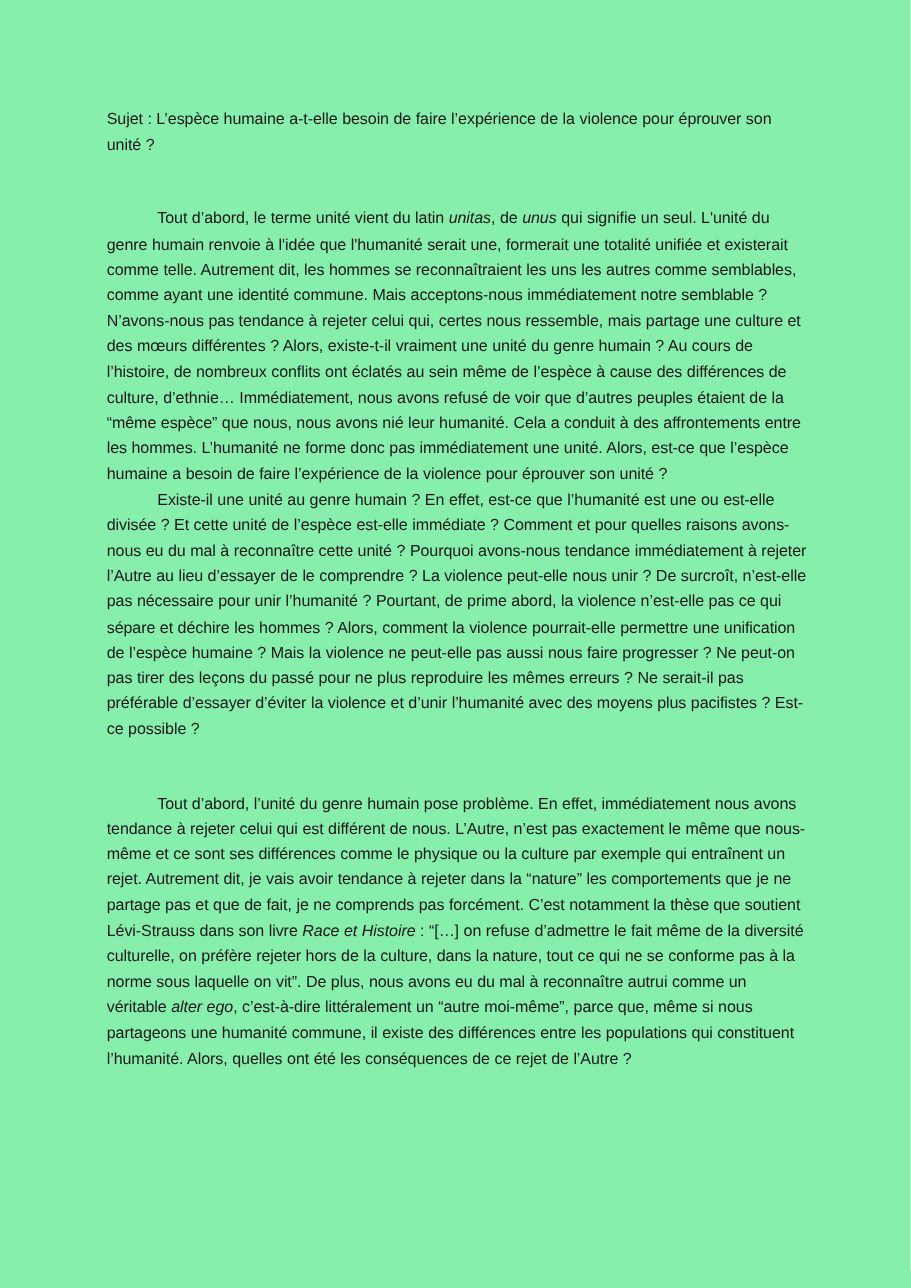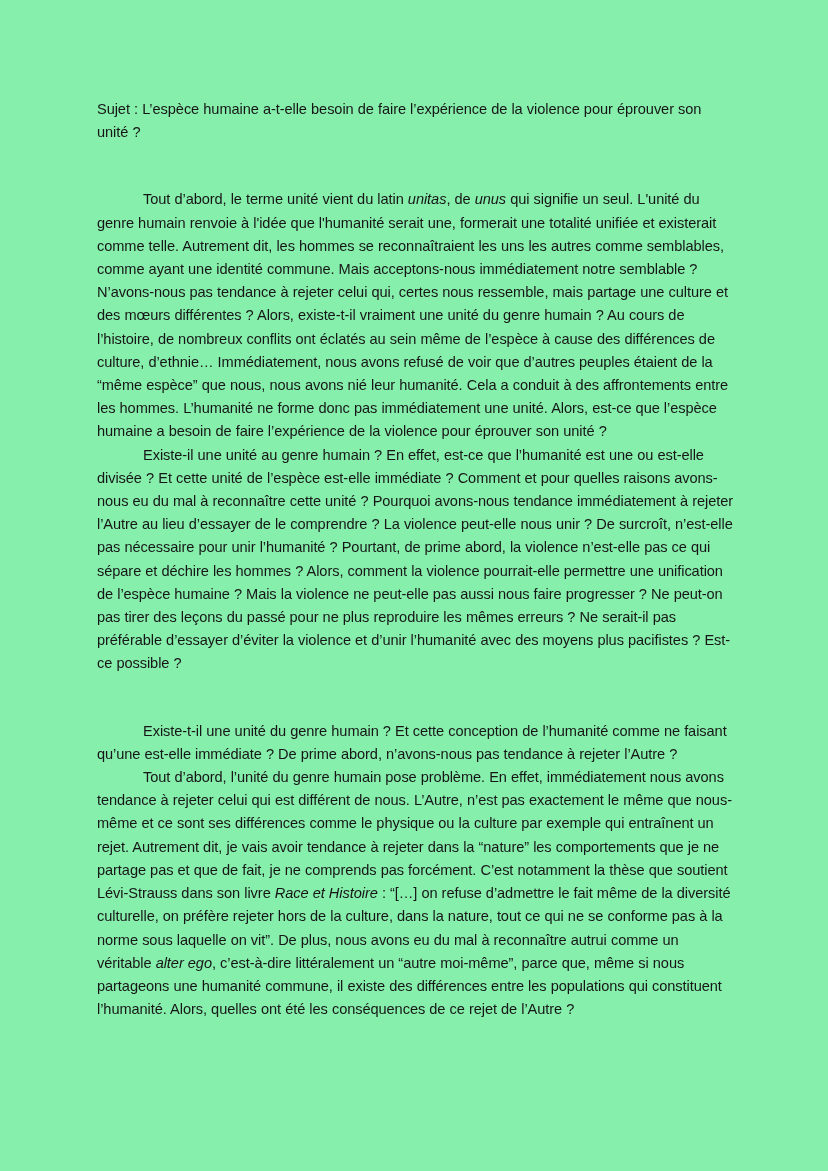--- a/index.html
+++ b/index.html
@@ -59,18 +59,17 @@
     <p class="subject">Sujet : L’espèce humaine a-t-elle besoin de faire l’expérience de la violence pour éprouver son unité ?</p>
 
     <div class="gap-large"></div>
 
     <p class="indent">Tout d’abord, le terme unité vient du latin <em>unitas</em>, de <em>unus</em> qui signifie un seul. L'unité du genre humain renvoie à l'idée que l'humanité serait une, formerait une totalité unifiée et existerait comme telle. Autrement dit, les hommes se reconnaîtraient les uns les autres comme semblables, comme ayant une identité commune. Mais acceptons-nous immédiatement notre semblable ? N’avons-nous pas tendance à rejeter celui qui, certes nous ressemble, mais partage une culture et des mœurs différentes ? Alors, existe-t-il vraiment une unité du genre humain ? Au cours de l’histoire, de nombreux conflits ont éclatés au sein même de l’espèce à cause des différences de culture, d’ethnie… Immédiatement, nous avons refusé de voir que d’autres peuples étaient de la “même espèce” que nous, nous avons nié leur humanité. Cela a conduit à des affrontements entre les hommes.  L’humanité ne forme donc pas immédiatement une unité. Alors, est-ce que l’espèce humaine a besoin de faire l’expérience de la violence pour éprouver son unité ?</p>
 
     <p class="indent">Existe-il une unité au genre humain ? En effet, est-ce que l’humanité est une ou est-elle divisée ? Et cette unité de l’espèce est-elle immédiate ? Comment et pour quelles raisons avons-nous eu du mal à reconnaître cette unité ? Pourquoi avons-nous tendance immédiatement à rejeter l’Autre au lieu d’essayer de le comprendre ? La violence peut-elle nous unir ? De surcroît, n’est-elle pas nécessaire pour unir l’humanité ? Pourtant, de prime abord, la violence n’est-elle pas ce qui sépare et déchire les hommes ? Alors, comment la violence pourrait-elle permettre une unification de l’espèce humaine ? Mais la violence ne peut-elle pas aussi nous faire progresser ? Ne peut-on pas tirer des leçons du passé pour ne plus reproduire les mêmes erreurs ? Ne serait-il pas préférable d’essayer d’éviter la violence et d’unir l’humanité avec des moyens plus pacifistes ? Est-ce possible ?</p>
 
     <div class="gap-large"></div>
 
-    <p class="indent">Existe-t-il une unité du genre humain ? Et cette conception de l’humanité comme ne faisant qu’une est-elle immédiate ? De prime abord, n’avons-nous pas tendance à rejeter l’Autre ?</p>
 
     <p class="indent">Tout d’abord, l’unité du genre humain pose problème. En effet, immédiatement nous avons tendance à rejeter celui qui est différent de nous. L’Autre, n’est pas exactement le même que nous-même et ce sont ses différences comme le physique ou la culture par exemple qui entraînent un rejet. Autrement dit, je vais avoir tendance à rejeter dans la “nature” les comportements que je ne partage pas et que de fait, je ne comprends pas forcément. C’est notamment la thèse que soutient Lévi-Strauss dans son livre <em>Race et Histoire</em> : “[…] on refuse d’admettre le fait même de la diversité culturelle, on préfère rejeter hors de la culture, dans la nature, tout ce qui ne se conforme pas à la norme sous laquelle on vit”. De plus, nous avons eu du mal à reconnaître autrui comme un véritable <em>alter ego</em>, c’est-à-dire littéralement un “autre moi-même”, parce que, même si nous partageons une humanité commune, il existe des différences entre les populations qui constituent l’humanité. Alors, quelles ont été les conséquences de ce rejet de l’Autre ?</p>
 
   </div>
 </div>
 
 </body></html>

